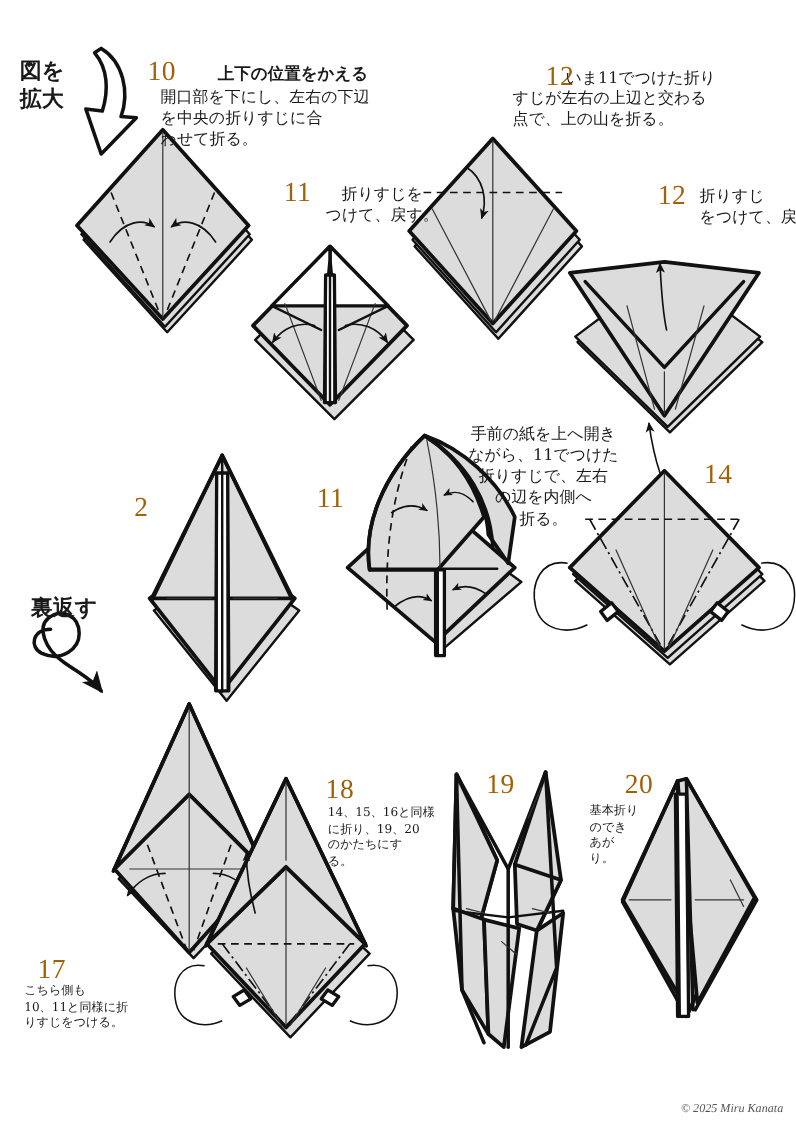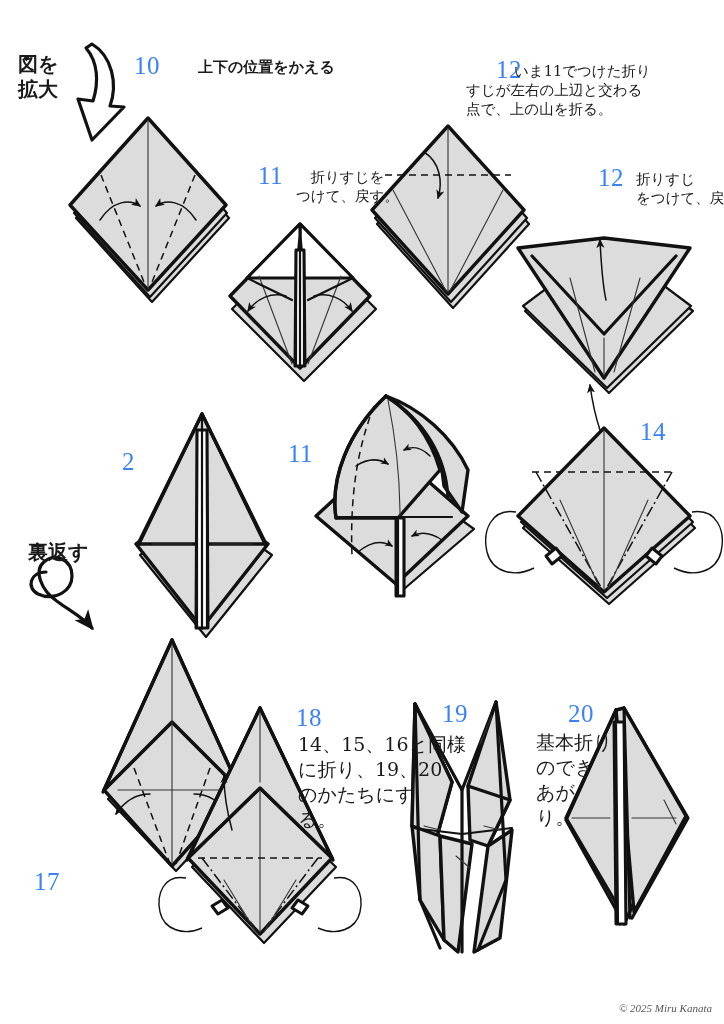--- a/index.html
+++ b/index.html
@@ -29,35 +29,35 @@
     position: absolute;
     white-space: pre;
     line-height: 1.32;
     color: #1a1a1a;
     font-family: "Liberation Serif", "DejaVu Serif", serif;
   }
   .stepnum {
     position: absolute;
     font-size: 25px;
     font-family: "Liberation Serif", "DejaVu Serif", serif;
-    color: #3b82f6;
+    color: #a16207;
     letter-spacing: 0.5px;
   }
   .jp {
     font-size: 14.5px;
     font-family: "DejaVu Serif", "Liberation Serif", serif;
   }
   .jp-b {
     font-size: 15px;
     font-weight: 600;
     font-family: "DejaVu Serif", "Liberation Serif", serif;
     margin-left: 24px;
   }
   .jp-small {
-    font-size: 19px;
+    font-size: 11px;
     font-family: "DejaVu Serif", "Liberation Serif", serif;
   }
   .label-side {
     font-size: 20px;
     font-weight: 600;
     line-height: 1.25;
     font-family: "DejaVu Serif", "Liberation Serif", serif;
   }
   .copyright {
     position: absolute;
@@ -310,41 +310,52 @@
     </g>
   </svg>
 
   <div class="txt label-side" style="left:18px; top:52px;">図を
 拡大</div>
 
   <div class="txt label-side" style="left:28px; top:540px;">裏返す</div>
 
   <div class="stepnum" style="left:134px; top:52px;">10</div>
   <div class="txt jp-b" style="left:174px; top:58px;">上下の位置をかえる</div>
+  <div class="txt jp" style="left:146px; top:80px;">開口部を下にし、左右の下辺
+を中央の折りすじに合
+わせて折る。</div>
 
   <div class="stepnum" style="left:258px; top:162px;">11</div>
   <div class="txt jp" style="left:296px; top:168px;text-align:center;">折りすじを
 つけて、戻す。</div>
 
   <div class="stepnum" style="left:496px; top:56px;">12</div>
   <div class="txt jp ctr" style="left:466px; top:62px; width:230px; text-align:left; text-indent:48px;">いま11でつけた折り
 すじが左右の上辺と交わる
 点で、上の山を折る。</div>
 
   <div class="stepnum" style="left:598px; top:164px;">12</div>
   <div class="txt jp" style="left:636px; top:170px;">折りすじ
 をつけて、戻す。</div>
 
   <div class="stepnum" style="left:640px; top:418px;">14</div>
+  <div class="txt jp ctr" style="left:400px; top:386px; width:188px;">手前の紙を上へ開き
+ながら、11でつけた
+折りすじで、左右
+の辺を内側へ
+折る。</div>
 
   <div class="stepnum" style="left:288px; top:440px;">11</div>
 
   <div class="stepnum" style="left:122px; top:448px;">2</div>
 
   <div class="stepnum" style="left:34px; top:868px;">17</div>
+  <div class="txt jp-small" style="left:22px; top:894px;">こちら側も
+10、11と同様に折
+りすじをつける。</div>
 
   <div class="stepnum" style="left:296px; top:704px;">18</div>
   <div class="txt jp-small" style="left:298px; top:732px; width:110px;">14、15、16と同様
 に折り、19、20
 のかたちにす
 る。</div>
 
   <div class="stepnum" style="left:442px; top:700px;">19</div>
 
   <div class="stepnum" style="left:568px; top:700px;">20</div>

